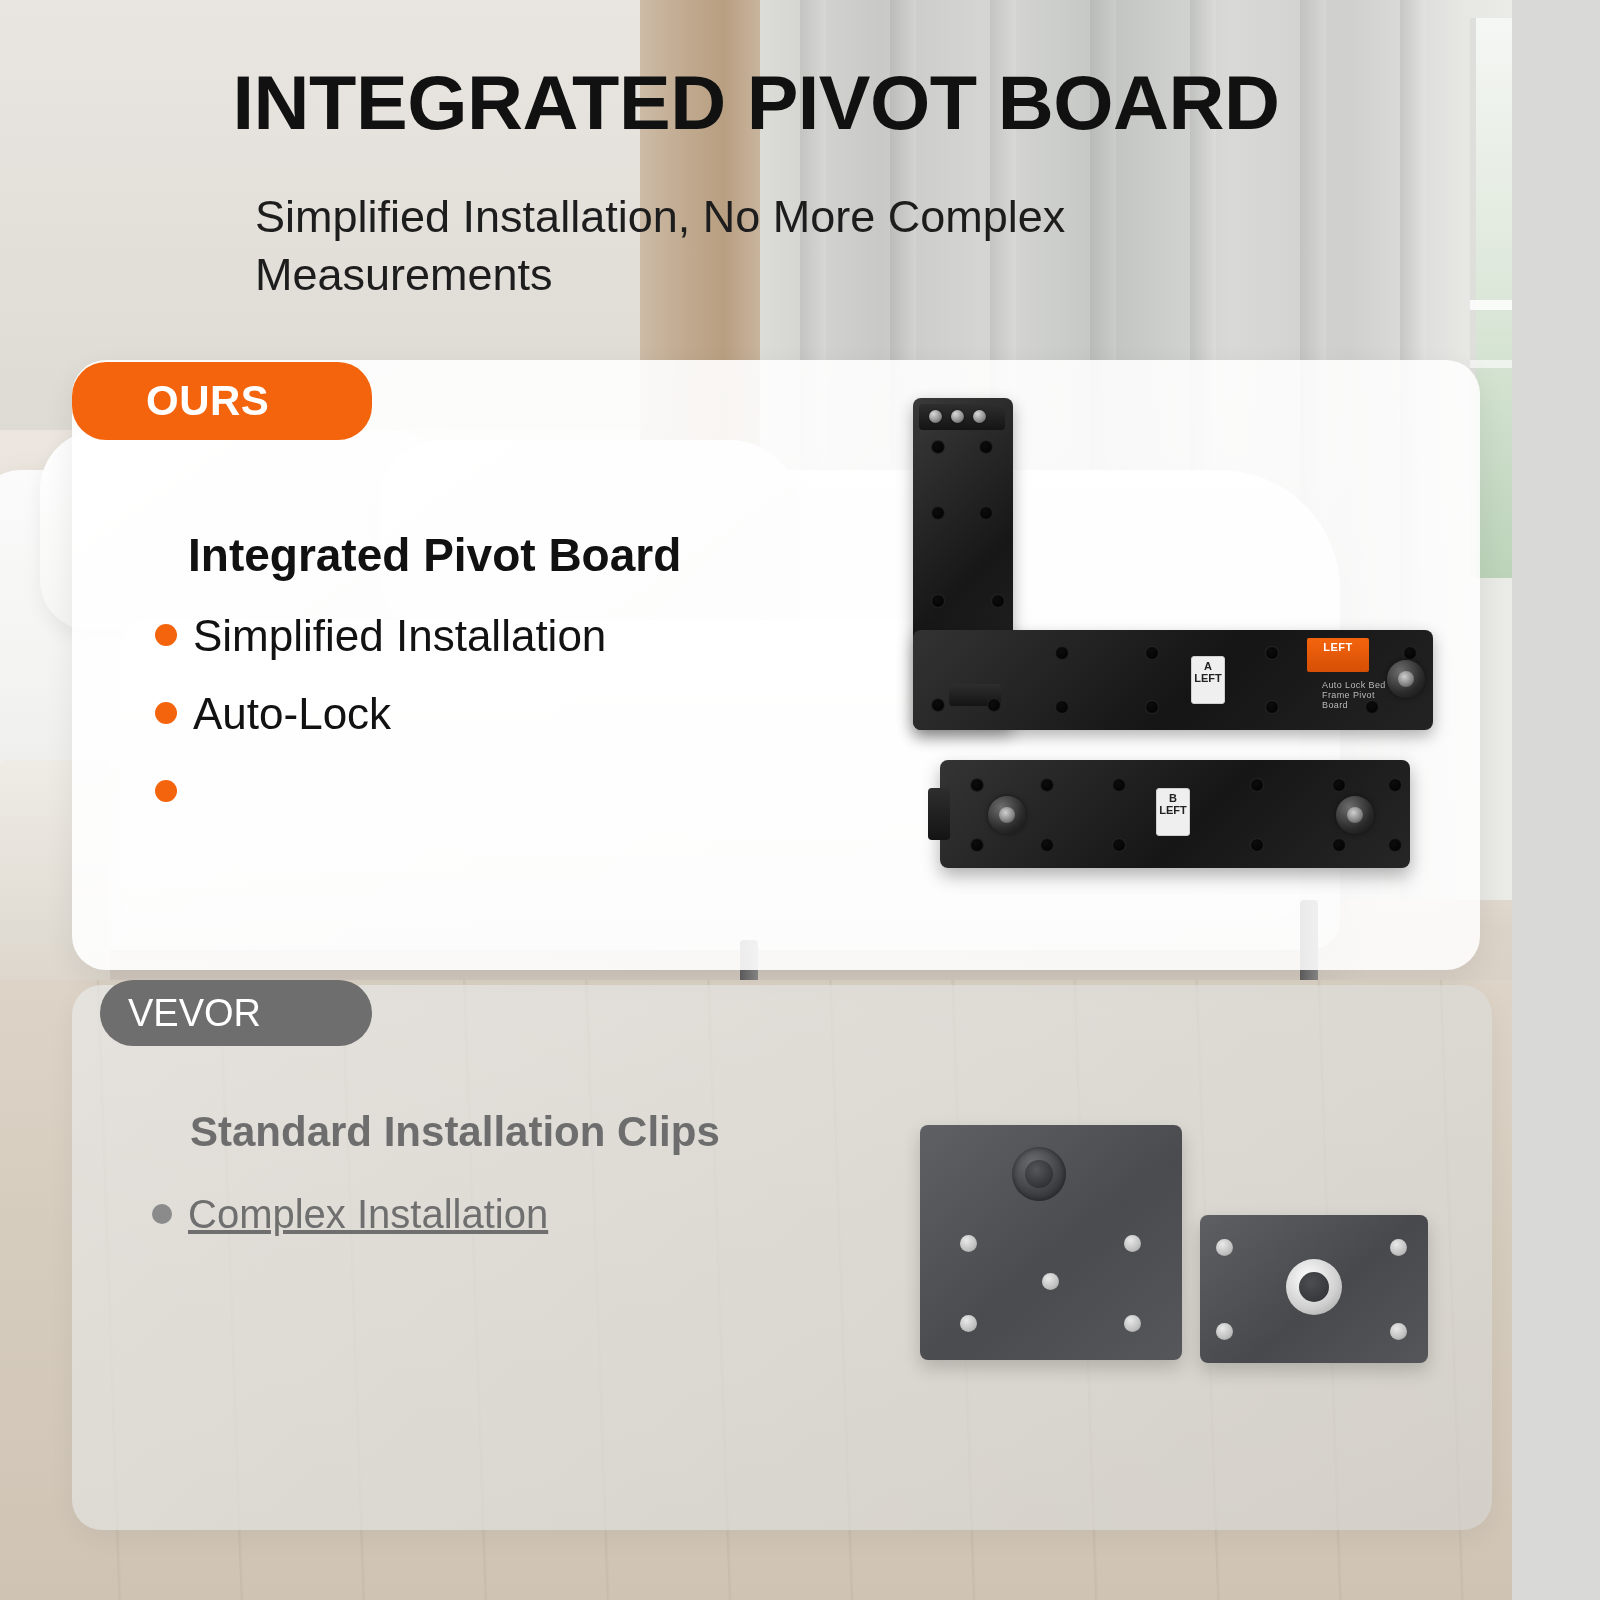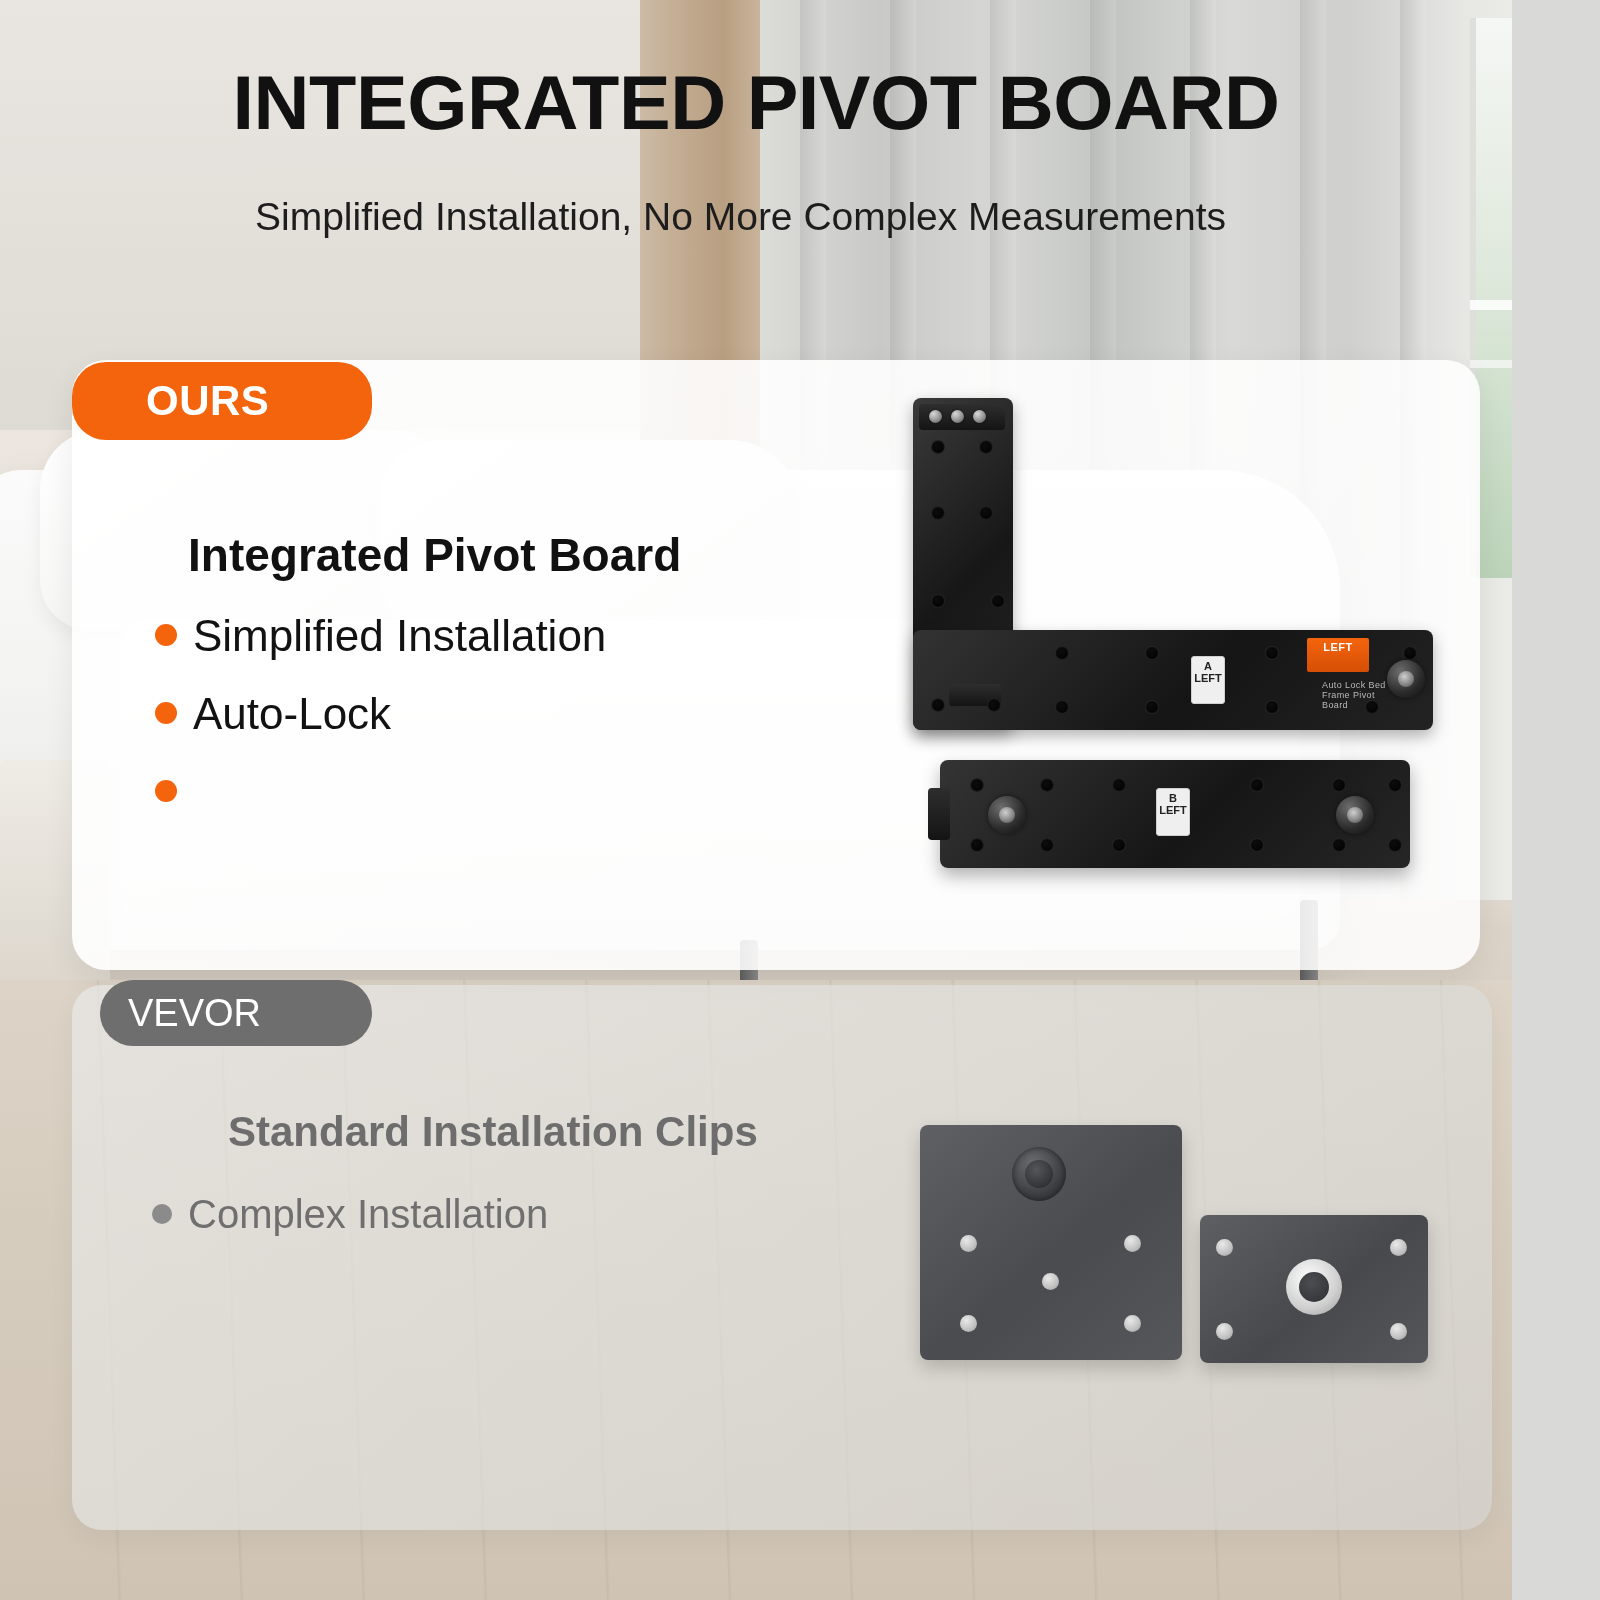--- a/index.html
+++ b/index.html
@@ -140,21 +140,21 @@
     letter-spacing: -0.5px;
     color: #111111;
     font-family: "Liberation Sans", sans-serif;
     transform: scaleX(1.02);
   }
   .subline {
     position: absolute;
     left: 255px;
     top: 188px;
     width: 1090px;
-    font-size: 39px;
+    font-size: 45px;
     line-height: 58px;
     color: #1d1d1d;
     font-weight: 400;
   }
 
   
   .panel-ours {
     position: absolute;
     left: 72px; top: 360px;
     width: 1408px; height: 610px;
@@ -229,21 +229,20 @@
     color: #ffffff;
     font-size: 38px;
     font-weight: 500;
   }
   .others-title {
     position: absolute;
     left: 190px; top: 1108px;
     font-size: 42px;
     font-weight: 700;
     color: #6d6d6d;
-    margin-left: 38px;
   }
   .others-list {
     position: absolute;
     left: 152px; top: 1188px;
     width: 700px;
   }
   .others-list .li {
     display: flex;
     align-items: flex-start;
     margin-bottom: 16px;
@@ -254,20 +253,21 @@
     background: #8b8b8b;
     margin-top: 16px;
     margin-right: 16px;
     flex: 0 0 auto;
   }
   .others-list .txt {
     font-size: 40px;
     line-height: 52px;
     color: #6f6f6f;
     font-weight: 400;
+    text-decoration: underline;
   }
 
   
   .prod-l {
     position: absolute;
     left: 905px; top: 398px;
     width: 530px; height: 332px;
   }
   .l-vert {
     position: absolute;

